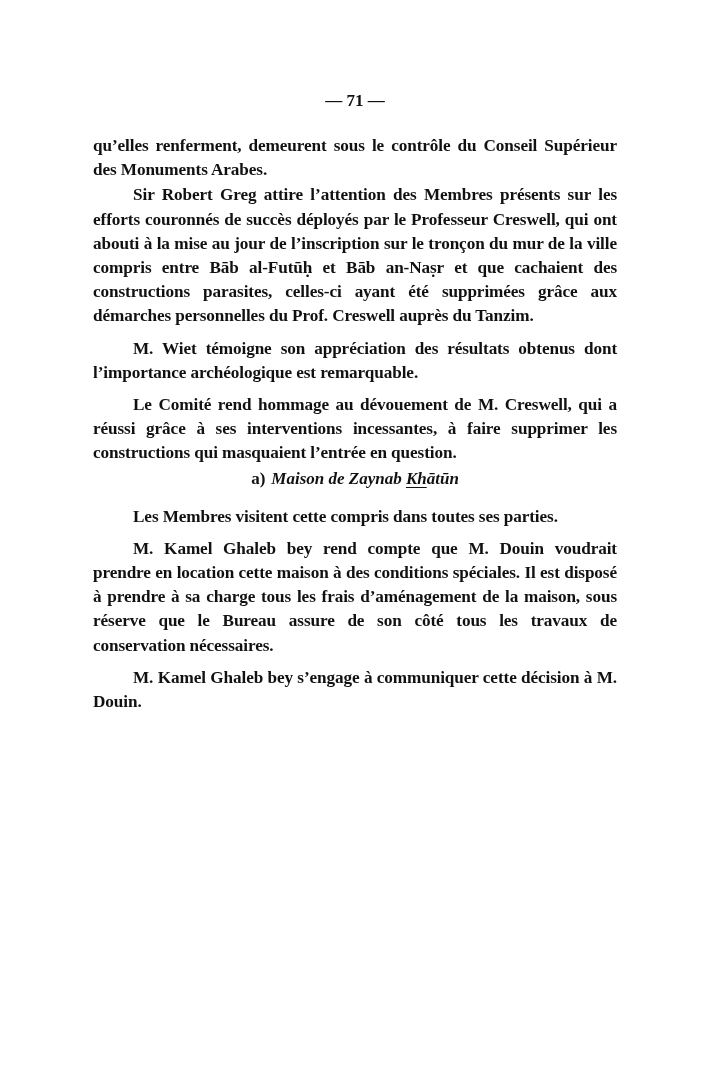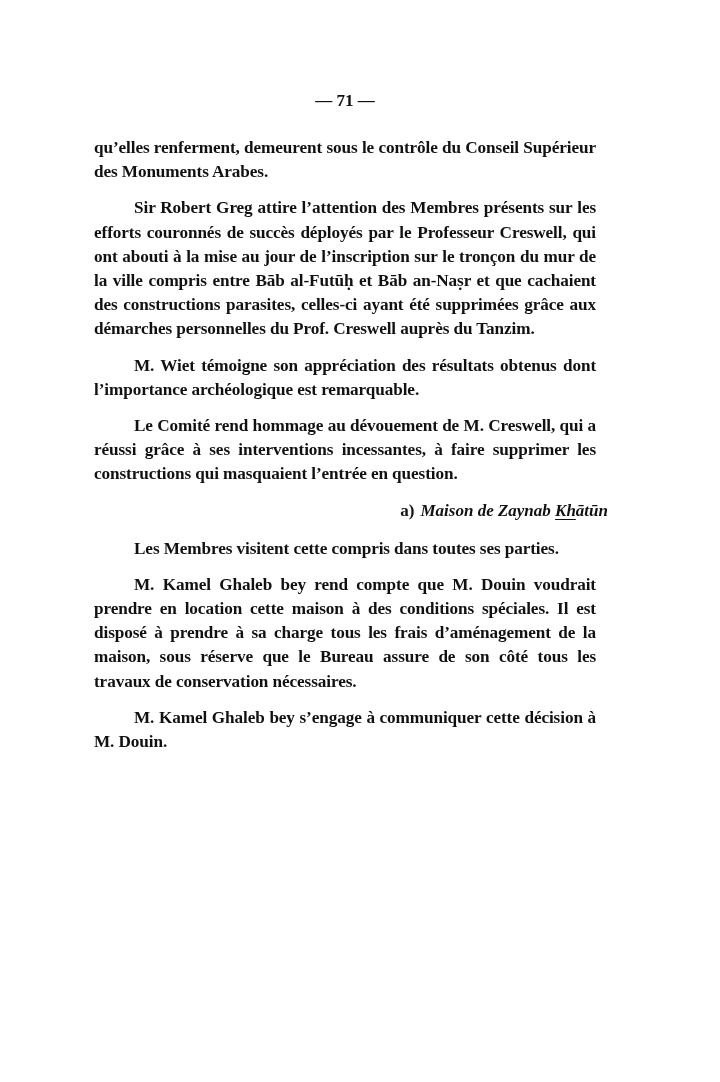--- a/index.html
+++ b/index.html
@@ -10,34 +10,34 @@
     body {
       width: 720px;
       height: 1082px;
       position: relative;
       overflow: hidden;
       color: #111111;
       font-family: "Liberation Serif", "DejaVu Serif", serif;
     }
     .page {
       position: absolute;
-      left: 82px;
+      left: 92px;
       top: 88px;
       width: 526px;
     }
     .page-number {
       text-align: center;
       font-size: 17px;
       font-weight: bold;
       height: 36px;
       line-height: 26px;
       margin-bottom: 10px;
     }
     p {
-      margin: 12px;
+      margin: 1px;
       font-size: 17.2px;
       line-height: 24.2px;
       text-align: justify;
       font-weight: bold;
       letter-spacing: -0.1px;
       hyphens: manual;
     }
     p.indent { text-indent: 40px; }
     p.gap { margin-top: 8px; }
     .section-heading {
@@ -53,21 +53,21 @@
       font-size: 16px;
       font-variant: normal;
       letter-spacing: 0;
       margin-right: 4px;
     }
     .section-heading .title {
       text-transform: uppercase;
       font-size: 12px;
     }
     .sub-heading {
-      text-align: right;
+      text-align: center;
       font-size: 17px;
       line-height: 24px;
       margin: 0 0 14px 0;
       font-weight: bold;
       font-family: Liberation Serif, serif;
     }
     .sub-heading .letter {
       font-style: normal;
       margin-right: 6px;
     }

